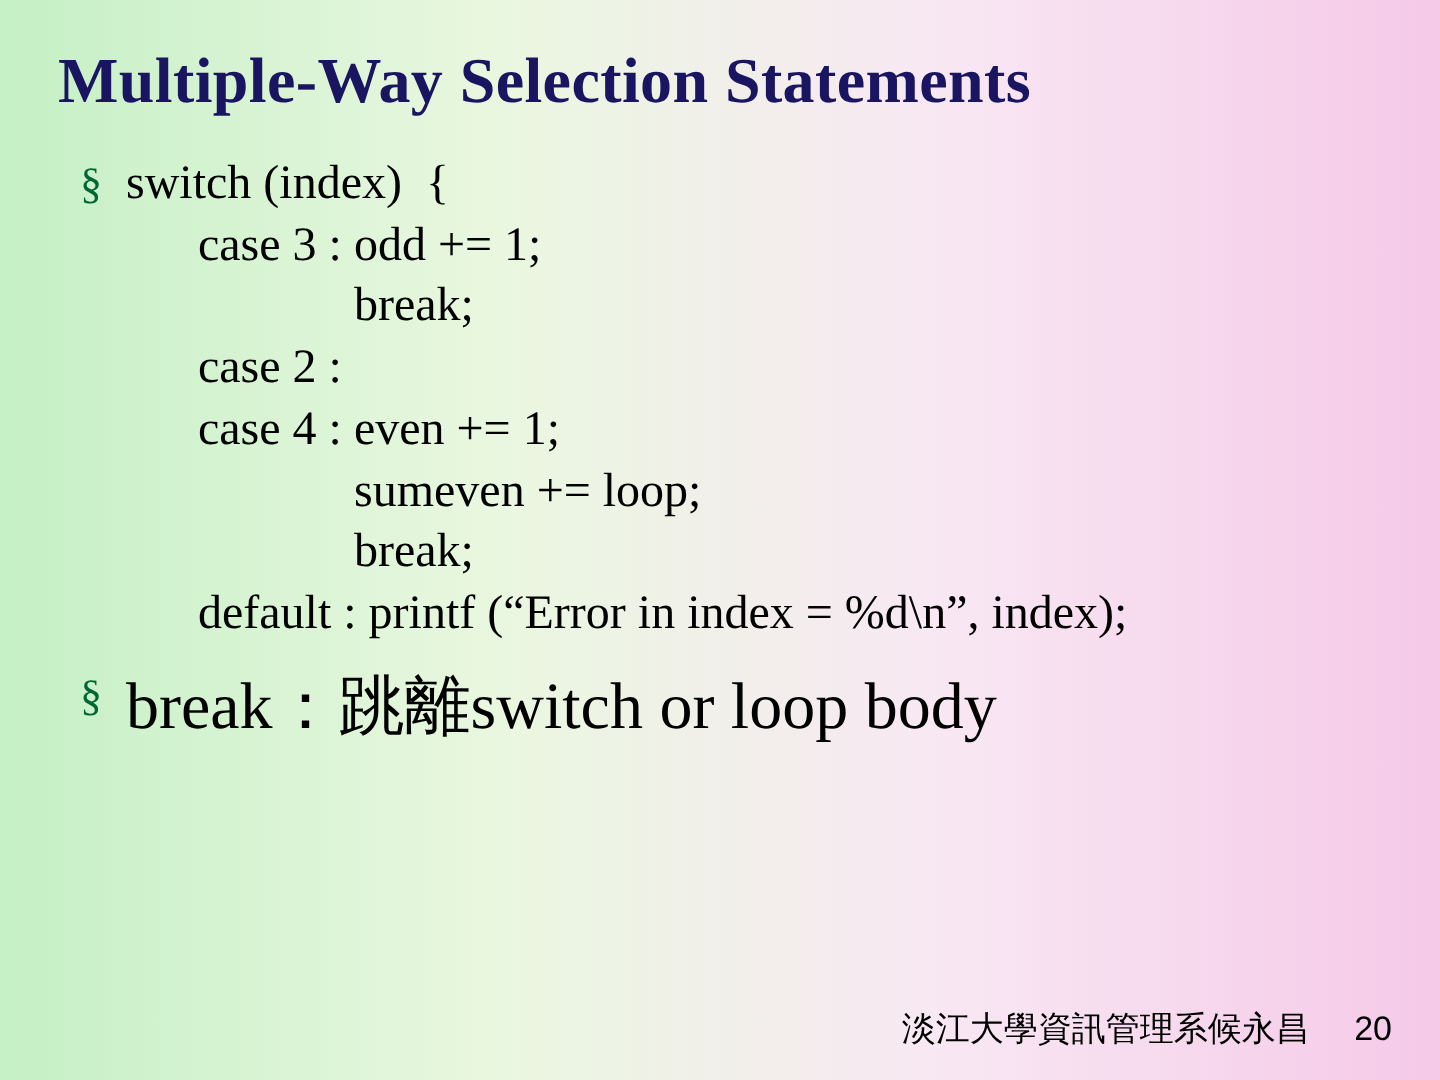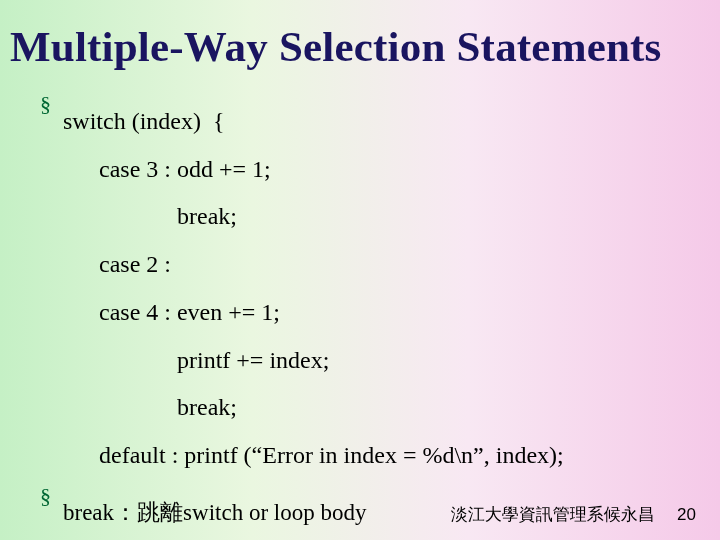--- a/index.html
+++ b/index.html
@@ -3,24 +3,24 @@
 <meta charset="utf-8">
 <style>
   * { margin: 0; padding: 0; box-sizing: border-box; }
   html, body { width: 720px; height: 540px; overflow: hidden; }
   body {
     font-family: "Times New Roman", serif;
     background: linear-gradient(to right, #c5f0c5 0%, #eaf7e0 35%, #f8e8f3 65%, #f5c9e8 100%);
     position: relative;
   }
   .title {
-    font-size: 43px;
+    font-size: 32px;
     font-weight: bold;
     color: #1a1560;
-    padding: 22px 0 0 10px;
+    padding: 22px 0 0 29px;
     letter-spacing: 0.2px;
   }
   .content {
     padding: 18px 0 0 40px;
   }
   .bullet-row {
     display: flex;
     align-items: flex-start;
   }
   .bullet {
@@ -28,26 +28,26 @@
     color: #006633;
     margin-right: 12px;
     margin-top: 4px;
     line-height: 1;
   }
   .code-block {
     font-size: 24px;
     color: #000;
     line-height: 1.28;
   }
-  .code-line { white-space: pre; margin-top: 17px; }
+  .code-line { white-space: pre; }
   .second {
     padding-top: 10px;
   }
   .second .code-block {
-    font-size: 23px;
+    font-size: 33px;
   }
   .footer {
     position: absolute;
     bottom: 14px;
     right: 24px;
     font-size: 17px;
     color: #000;
   }
   .footer-author {
     font-family: Liberation Mono, monospace;
@@ -65,21 +65,21 @@
 <div class="content">
 
   <div class="bullet-row">
     <div class="bullet">§</div>
     <div class="code-block">
       <div class="code-line">switch (index)  {</div>
       <div class="code-line">      case 3 : odd += 1;</div>
       <div class="code-line">                   break;</div>
       <div class="code-line">      case 2 :</div>
       <div class="code-line">      case 4 : even += 1;</div>
-      <div class="code-line">                   printf += index;</div>
+      <div class="code-line">                   sumeven += loop;</div>
       <div class="code-line">                   break;</div>
       <div class="code-line">      default : printf (“Error in index = %d\n”, index);</div>
     </div>
   </div>
 
   <div class="bullet-row second">
     <div class="bullet">§</div>
     <div class="code-block">
       <div class="code-line">break：跳離switch or loop body</div>
     </div>

